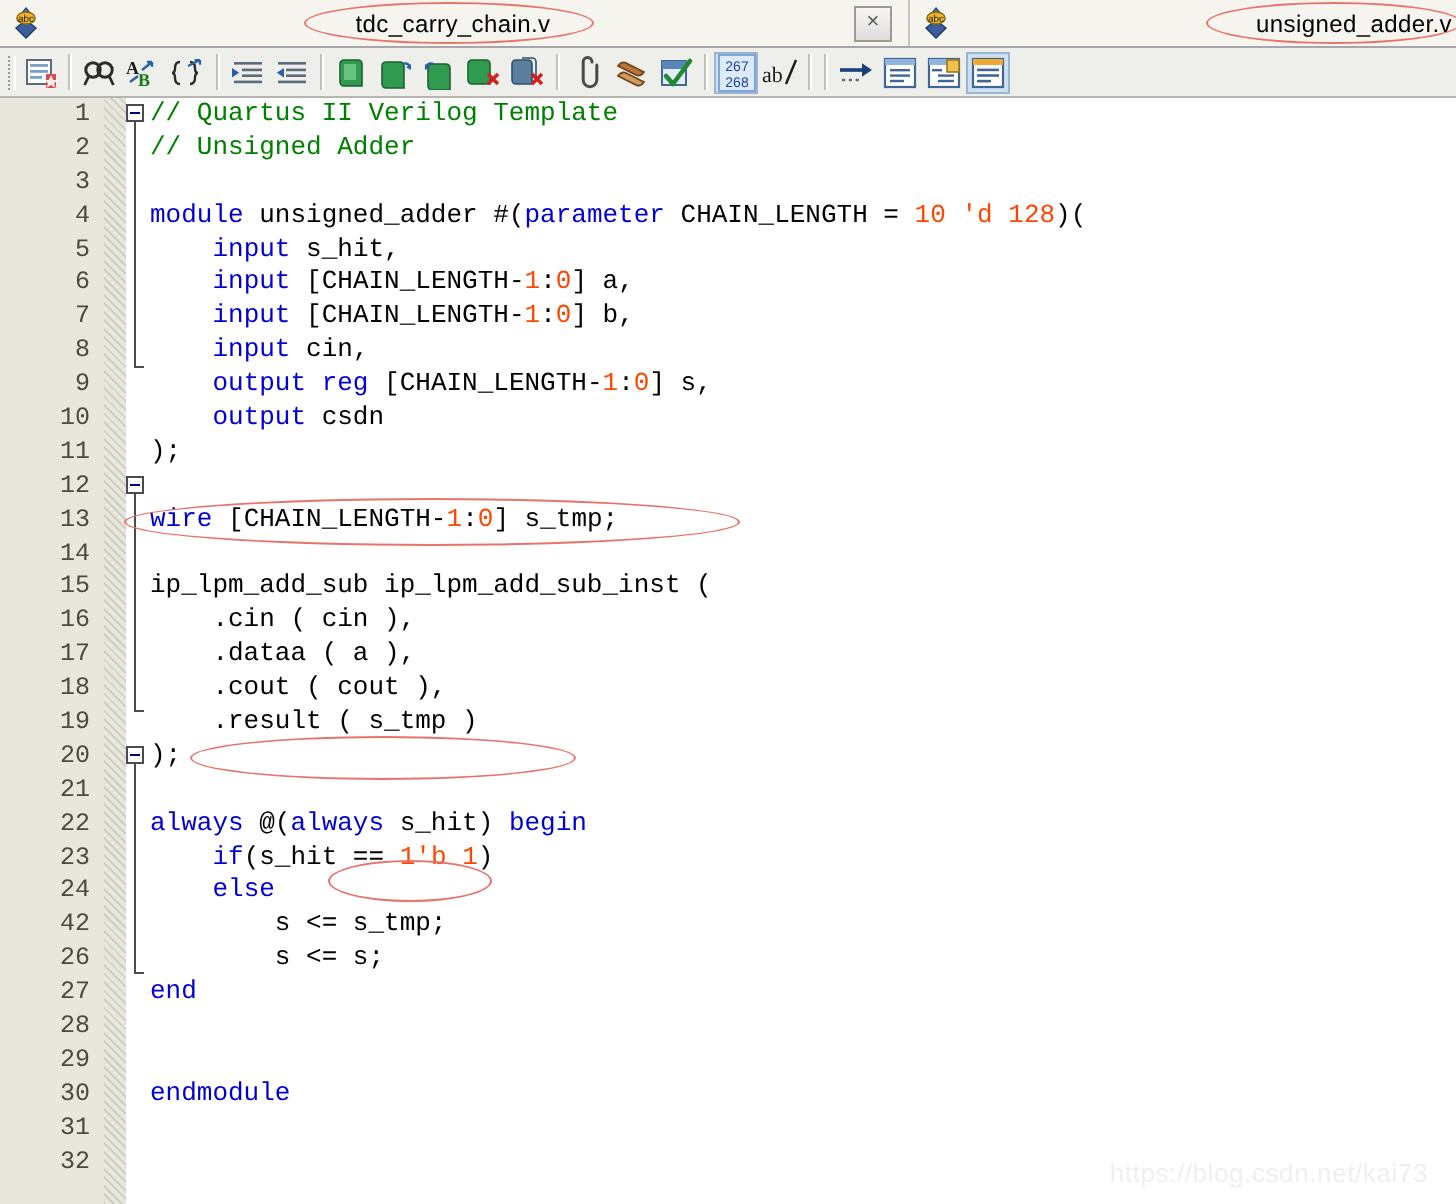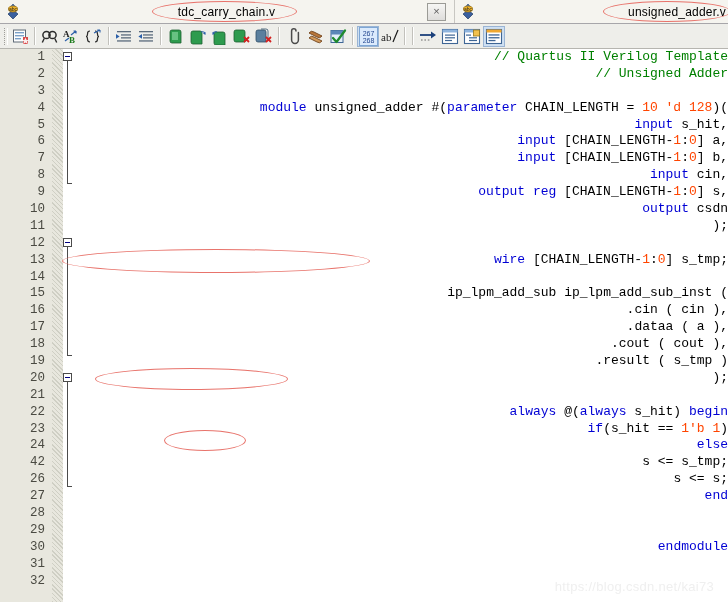--- a/index.html
+++ b/index.html
@@ -171,23 +171,22 @@
     box-sizing: border-box;
   }
 
   .cline {
     height: 16.9px;
     line-height: 16.9px;
     font-family: "Liberation Mono", monospace;
     font-size: 13px;
     white-space: pre;
     color: #000000;
-    padding-left: 24px;
-    box-sizing: border-box;
-    text-align: right;
+    padding-left: 12px;
+    box-sizing: border-box;
   }
 
   
   .kw  { color: #0000d4; }          
   .cmt { color: #008000; }          
   .num { color: #ff4500; }          
   .pln { color: #000000; }
 
   
   .foldcol {

